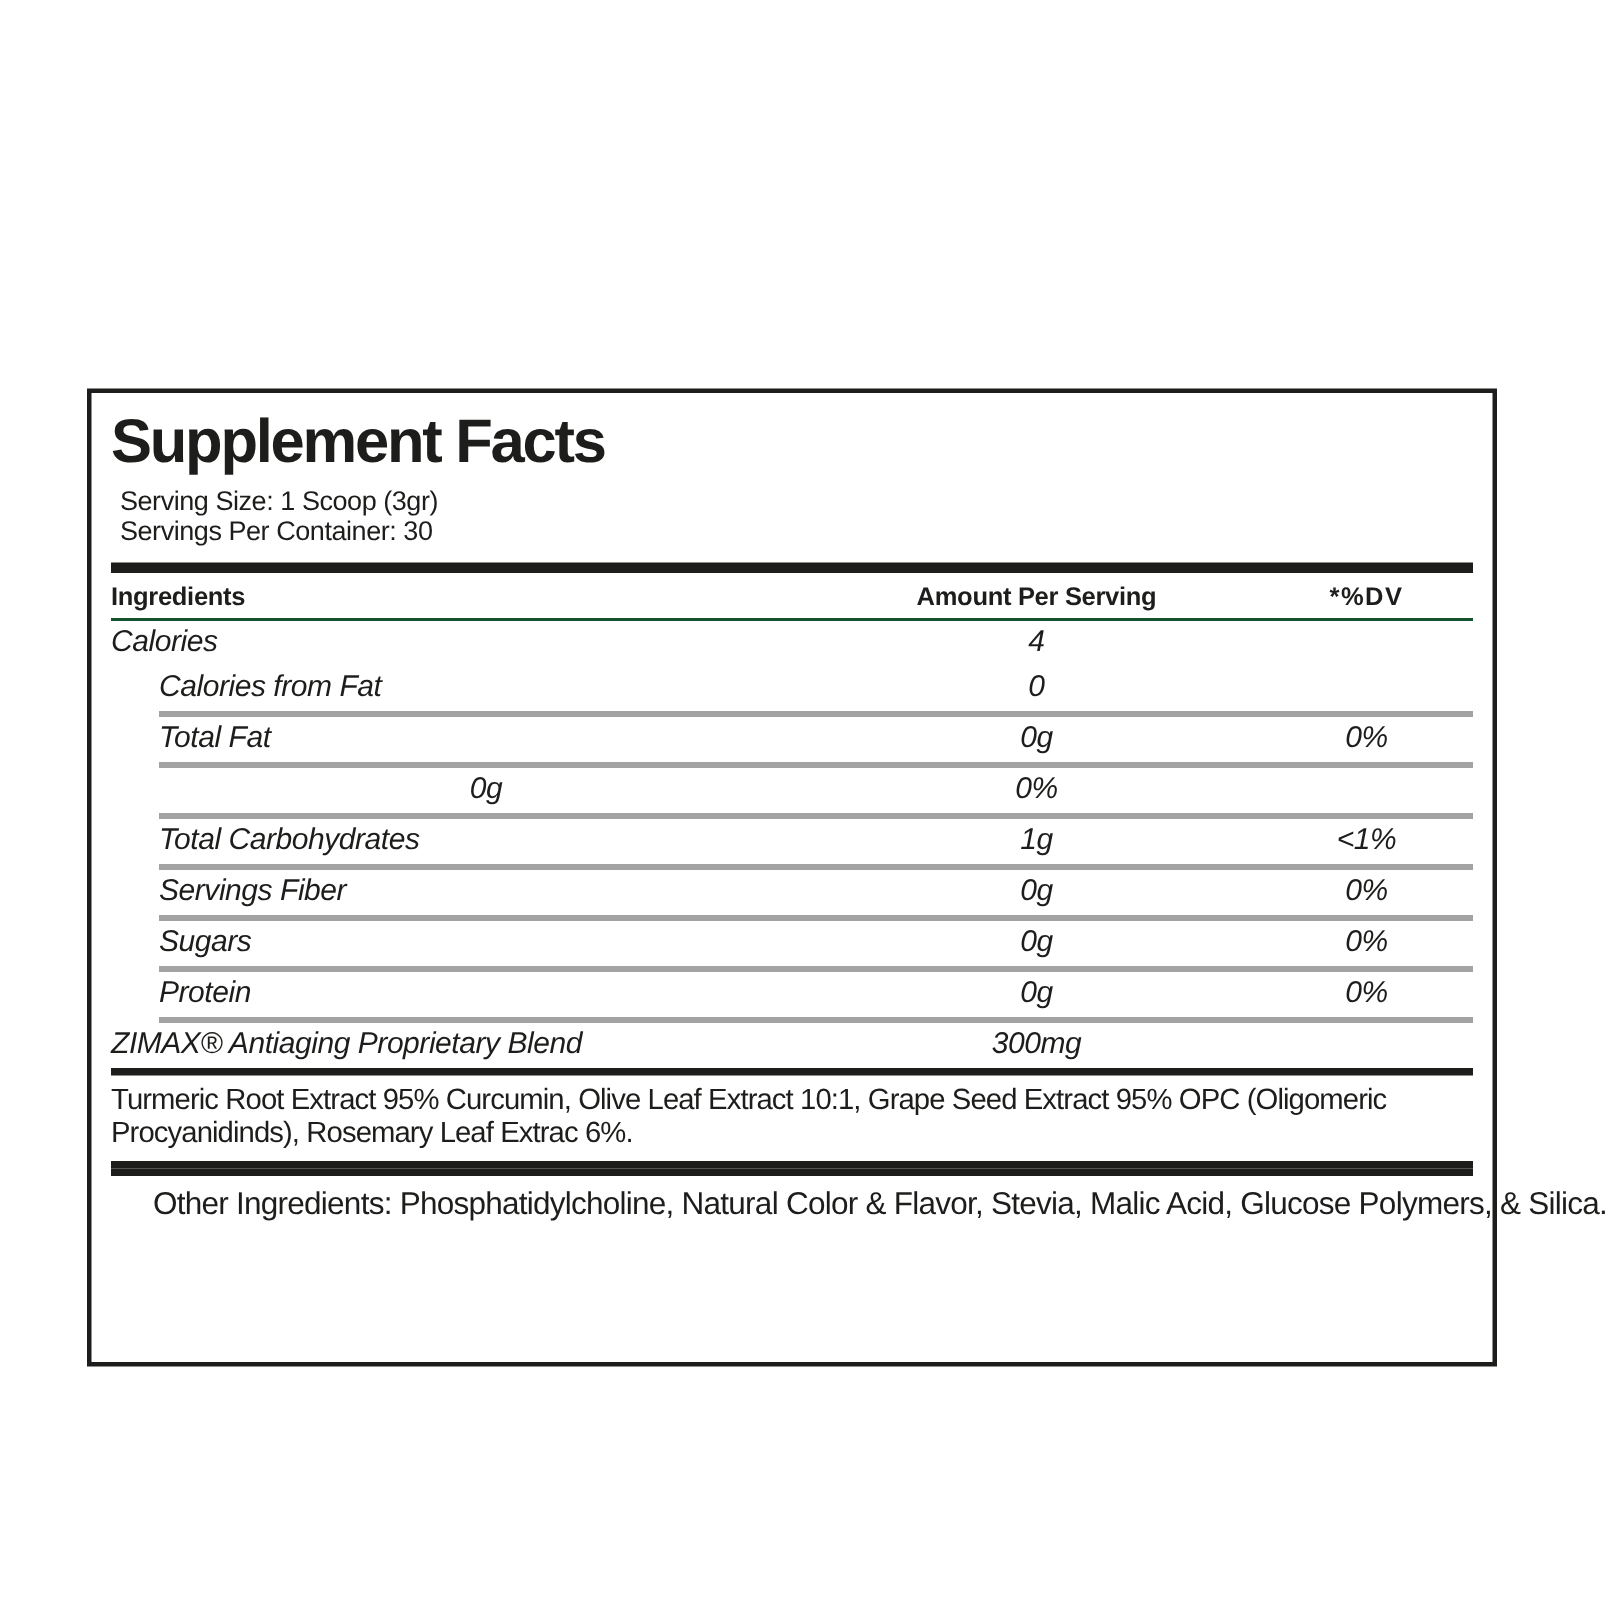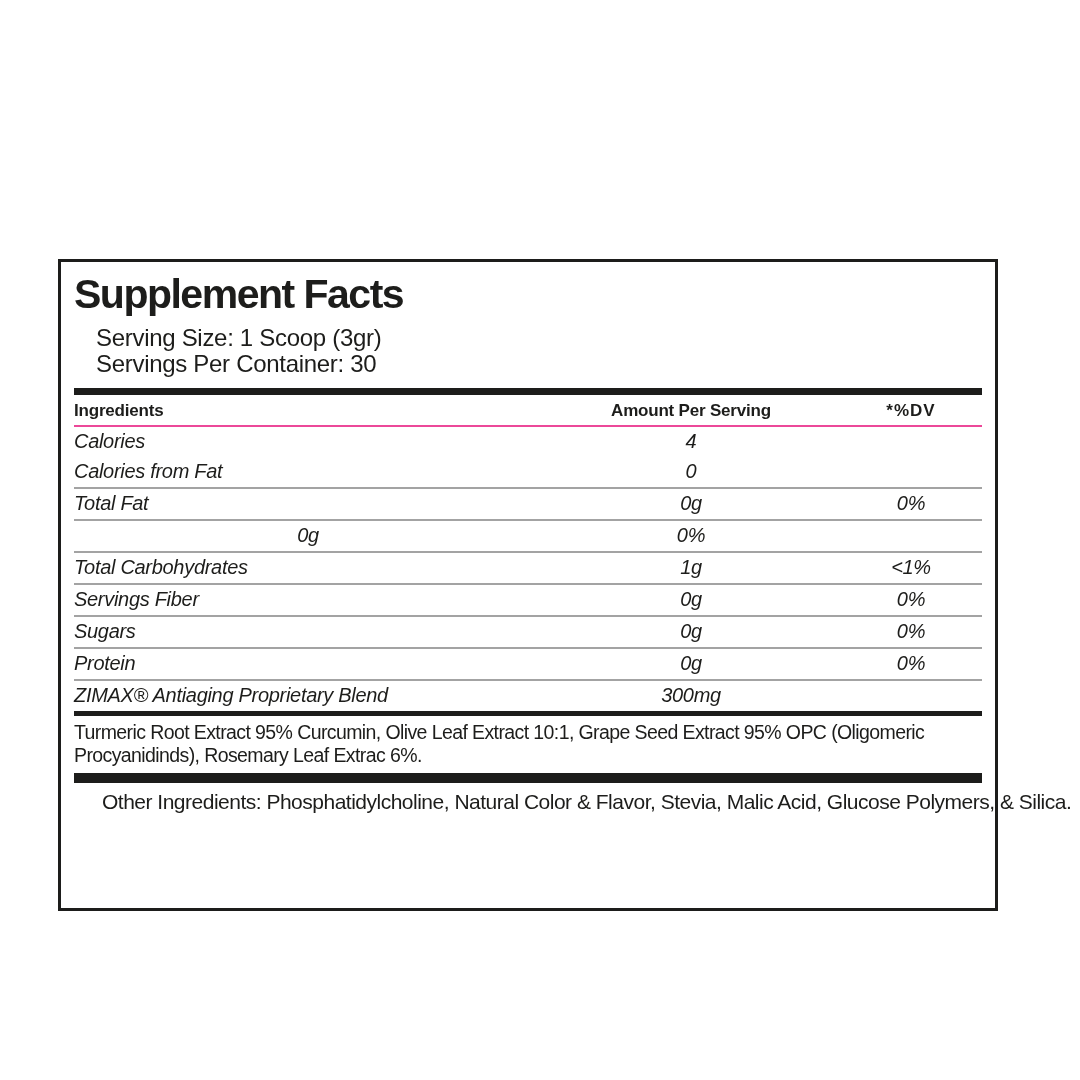--- a/index.html
+++ b/index.html
@@ -30,55 +30,55 @@
     padding: 8px 13px 0 13px;
   }
   .title {
     font-size: 41px;
     font-weight: bold;
     letter-spacing: -1.5px;
     line-height: 1.0;
     margin: 4px 0 10px 0;
   }
   .serving-line {
-    font-size: 24px;
+    font-size: 18px;
     line-height: 1.1;
     letter-spacing: -0.3px;
-    margin-left: 22px;
+    margin-left: 6px;
   }
   .bar-thick {
     height: 7px;
     background: #1d1d1b;
     margin-top: 10px;
   }
   .bar-mid {
     height: 5px;
     background: #1d1d1b;
   }
   .grid-row {
     display: grid;
     grid-template-columns: 1fr 298px 142px;
     align-items: baseline;
   }
   .table-header {
     font-weight: bold;
     font-size: 17px;
     letter-spacing: -0.2px;
     padding: 6px 0 4px 0;
-    border-bottom: 2px solid #ec4899;
+    border-bottom: 2px solid #14532d;
   }
   .col-amount { text-align: center; }
   .col-dv     { text-align: center; letter-spacing: 1px; }
   .row {
     font-size: 20px;
     letter-spacing: -0.3px;
     padding: 3px 0 4px 0;
     font-style: italic;
   }
-  .row.sep { border-bottom: 2px solid #a3a3a3; }
+  .row.sep { border-bottom: 4px solid #a3a3a3; margin-left: 32px; }
   .row .col-dv { letter-spacing: -0.3px; }
   .blend-desc {
     font-size: 19.5px;
     letter-spacing: -0.6px;
     line-height: 1.17;
     padding: 5px 0 7px 0;
   }
   .footnotes {
     font-size: 20px;
     letter-spacing: -0.3px;

